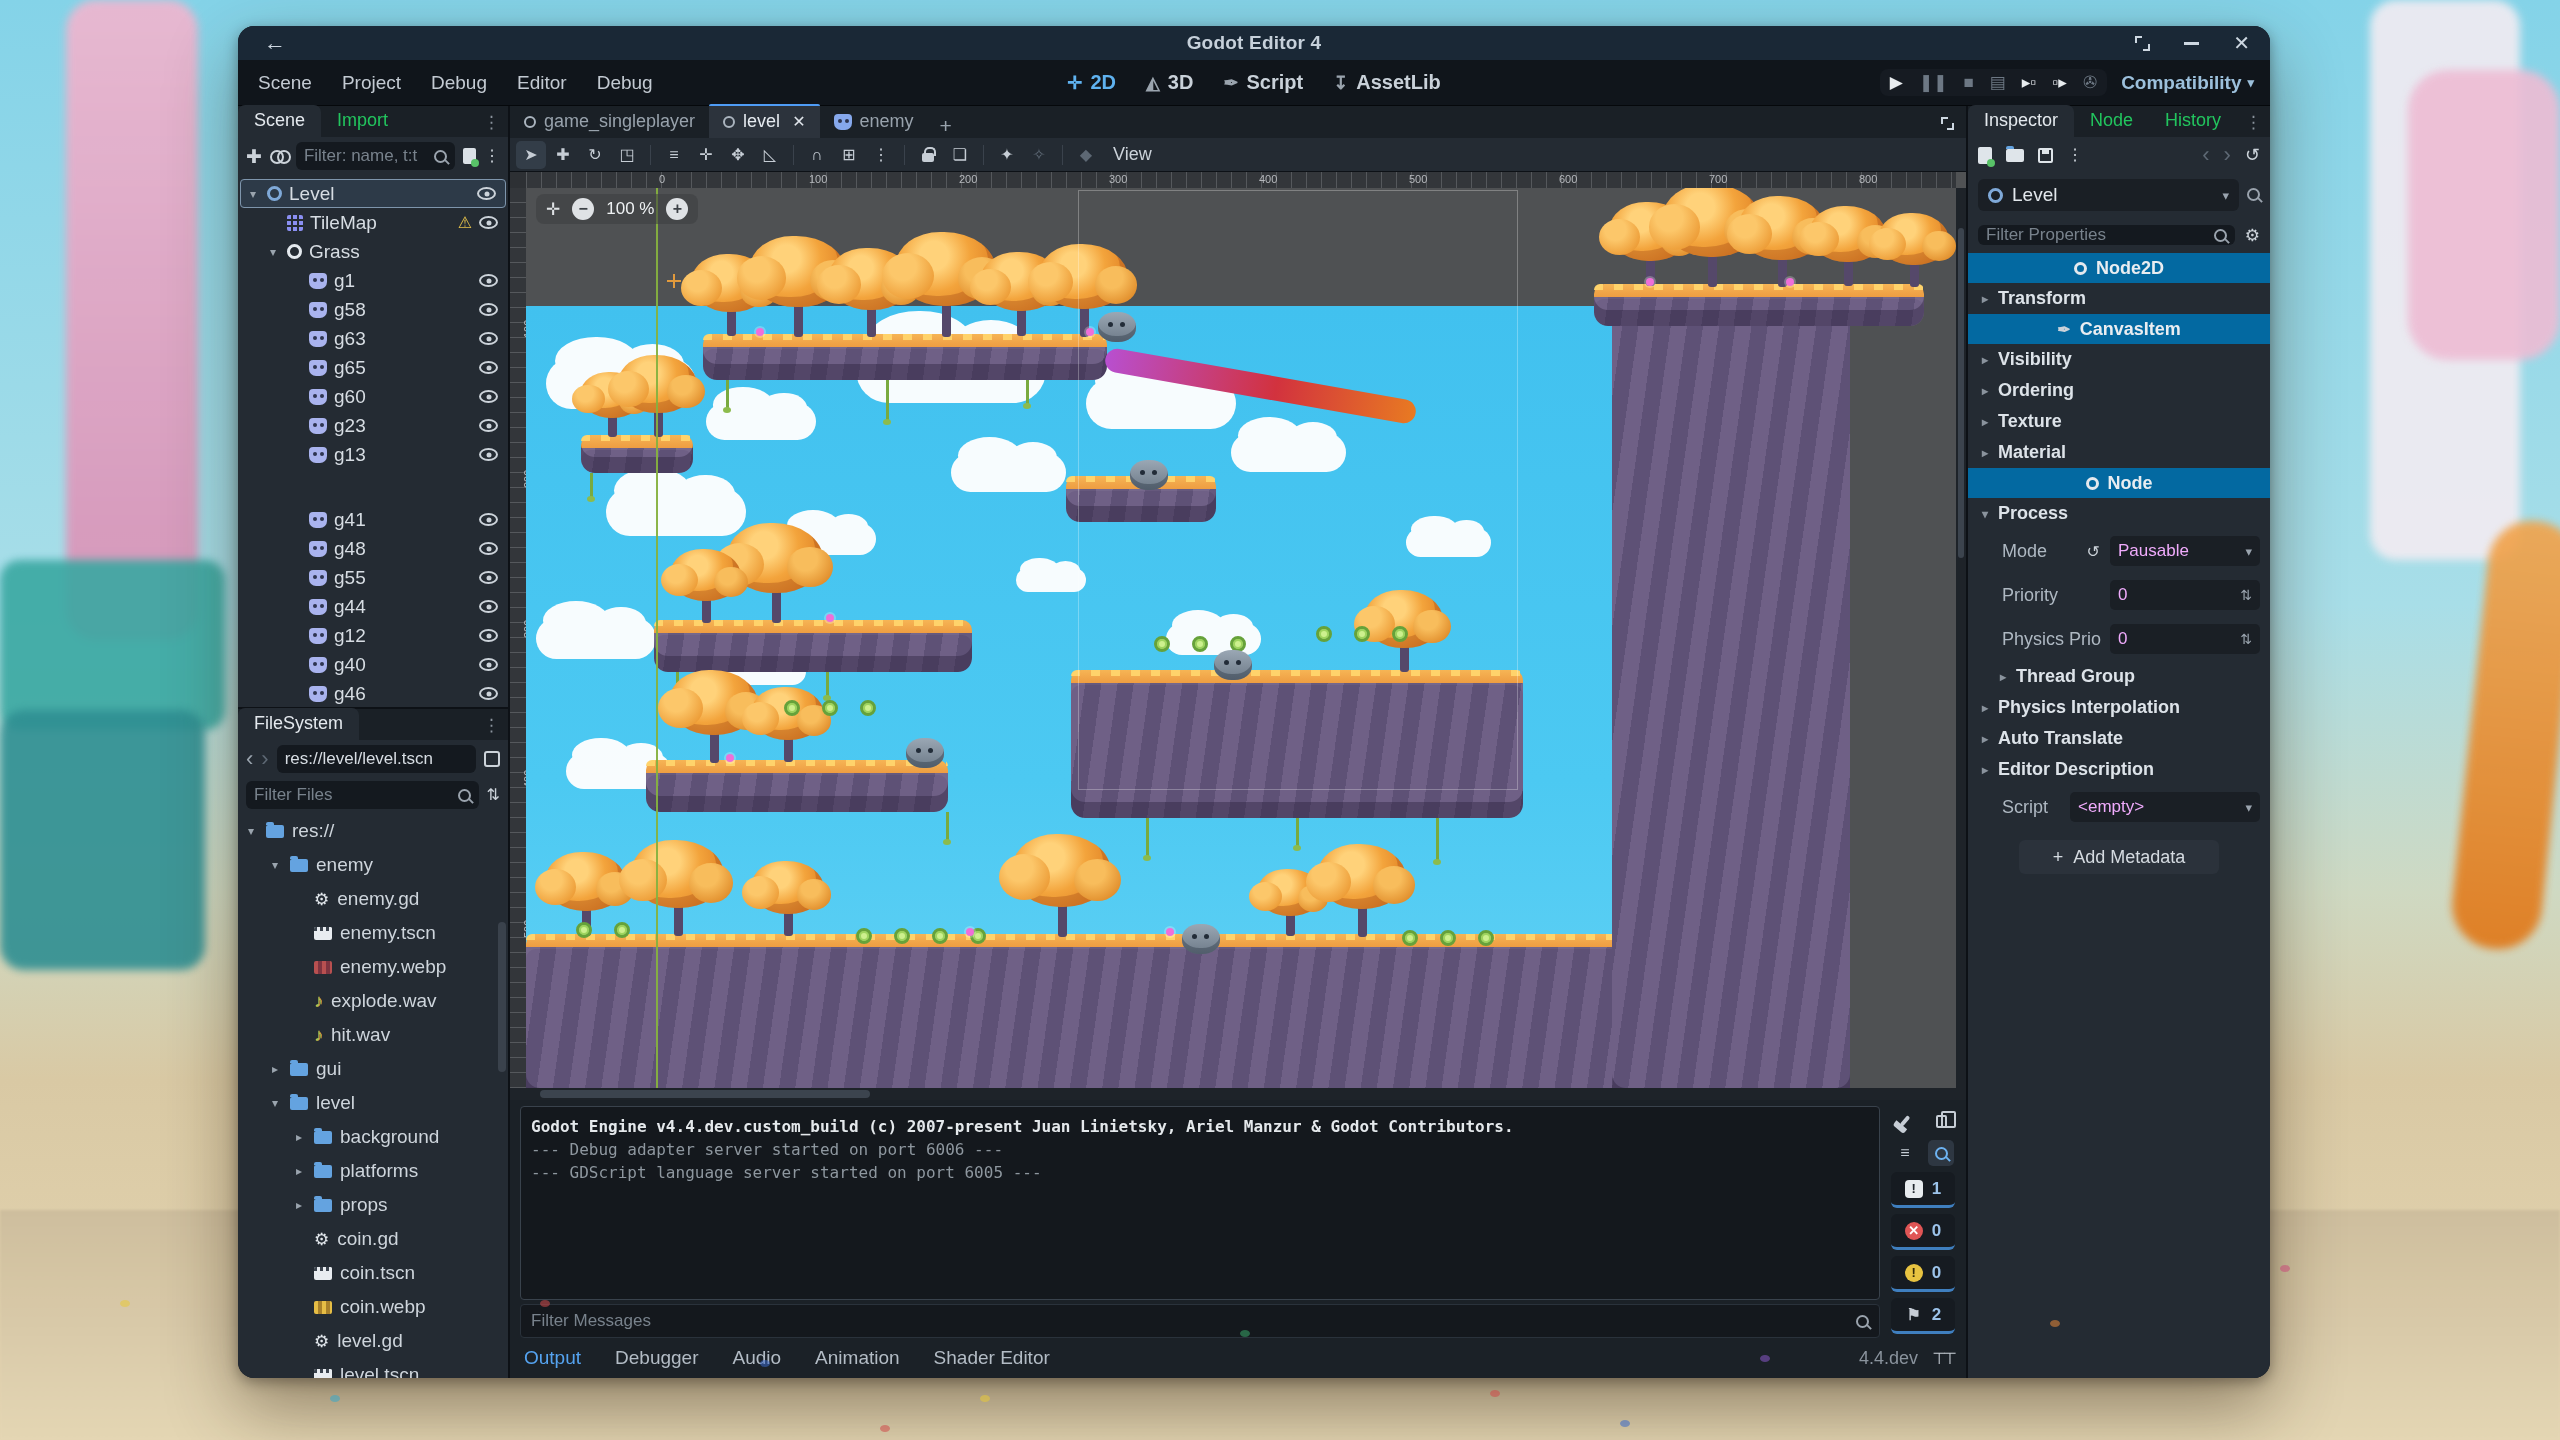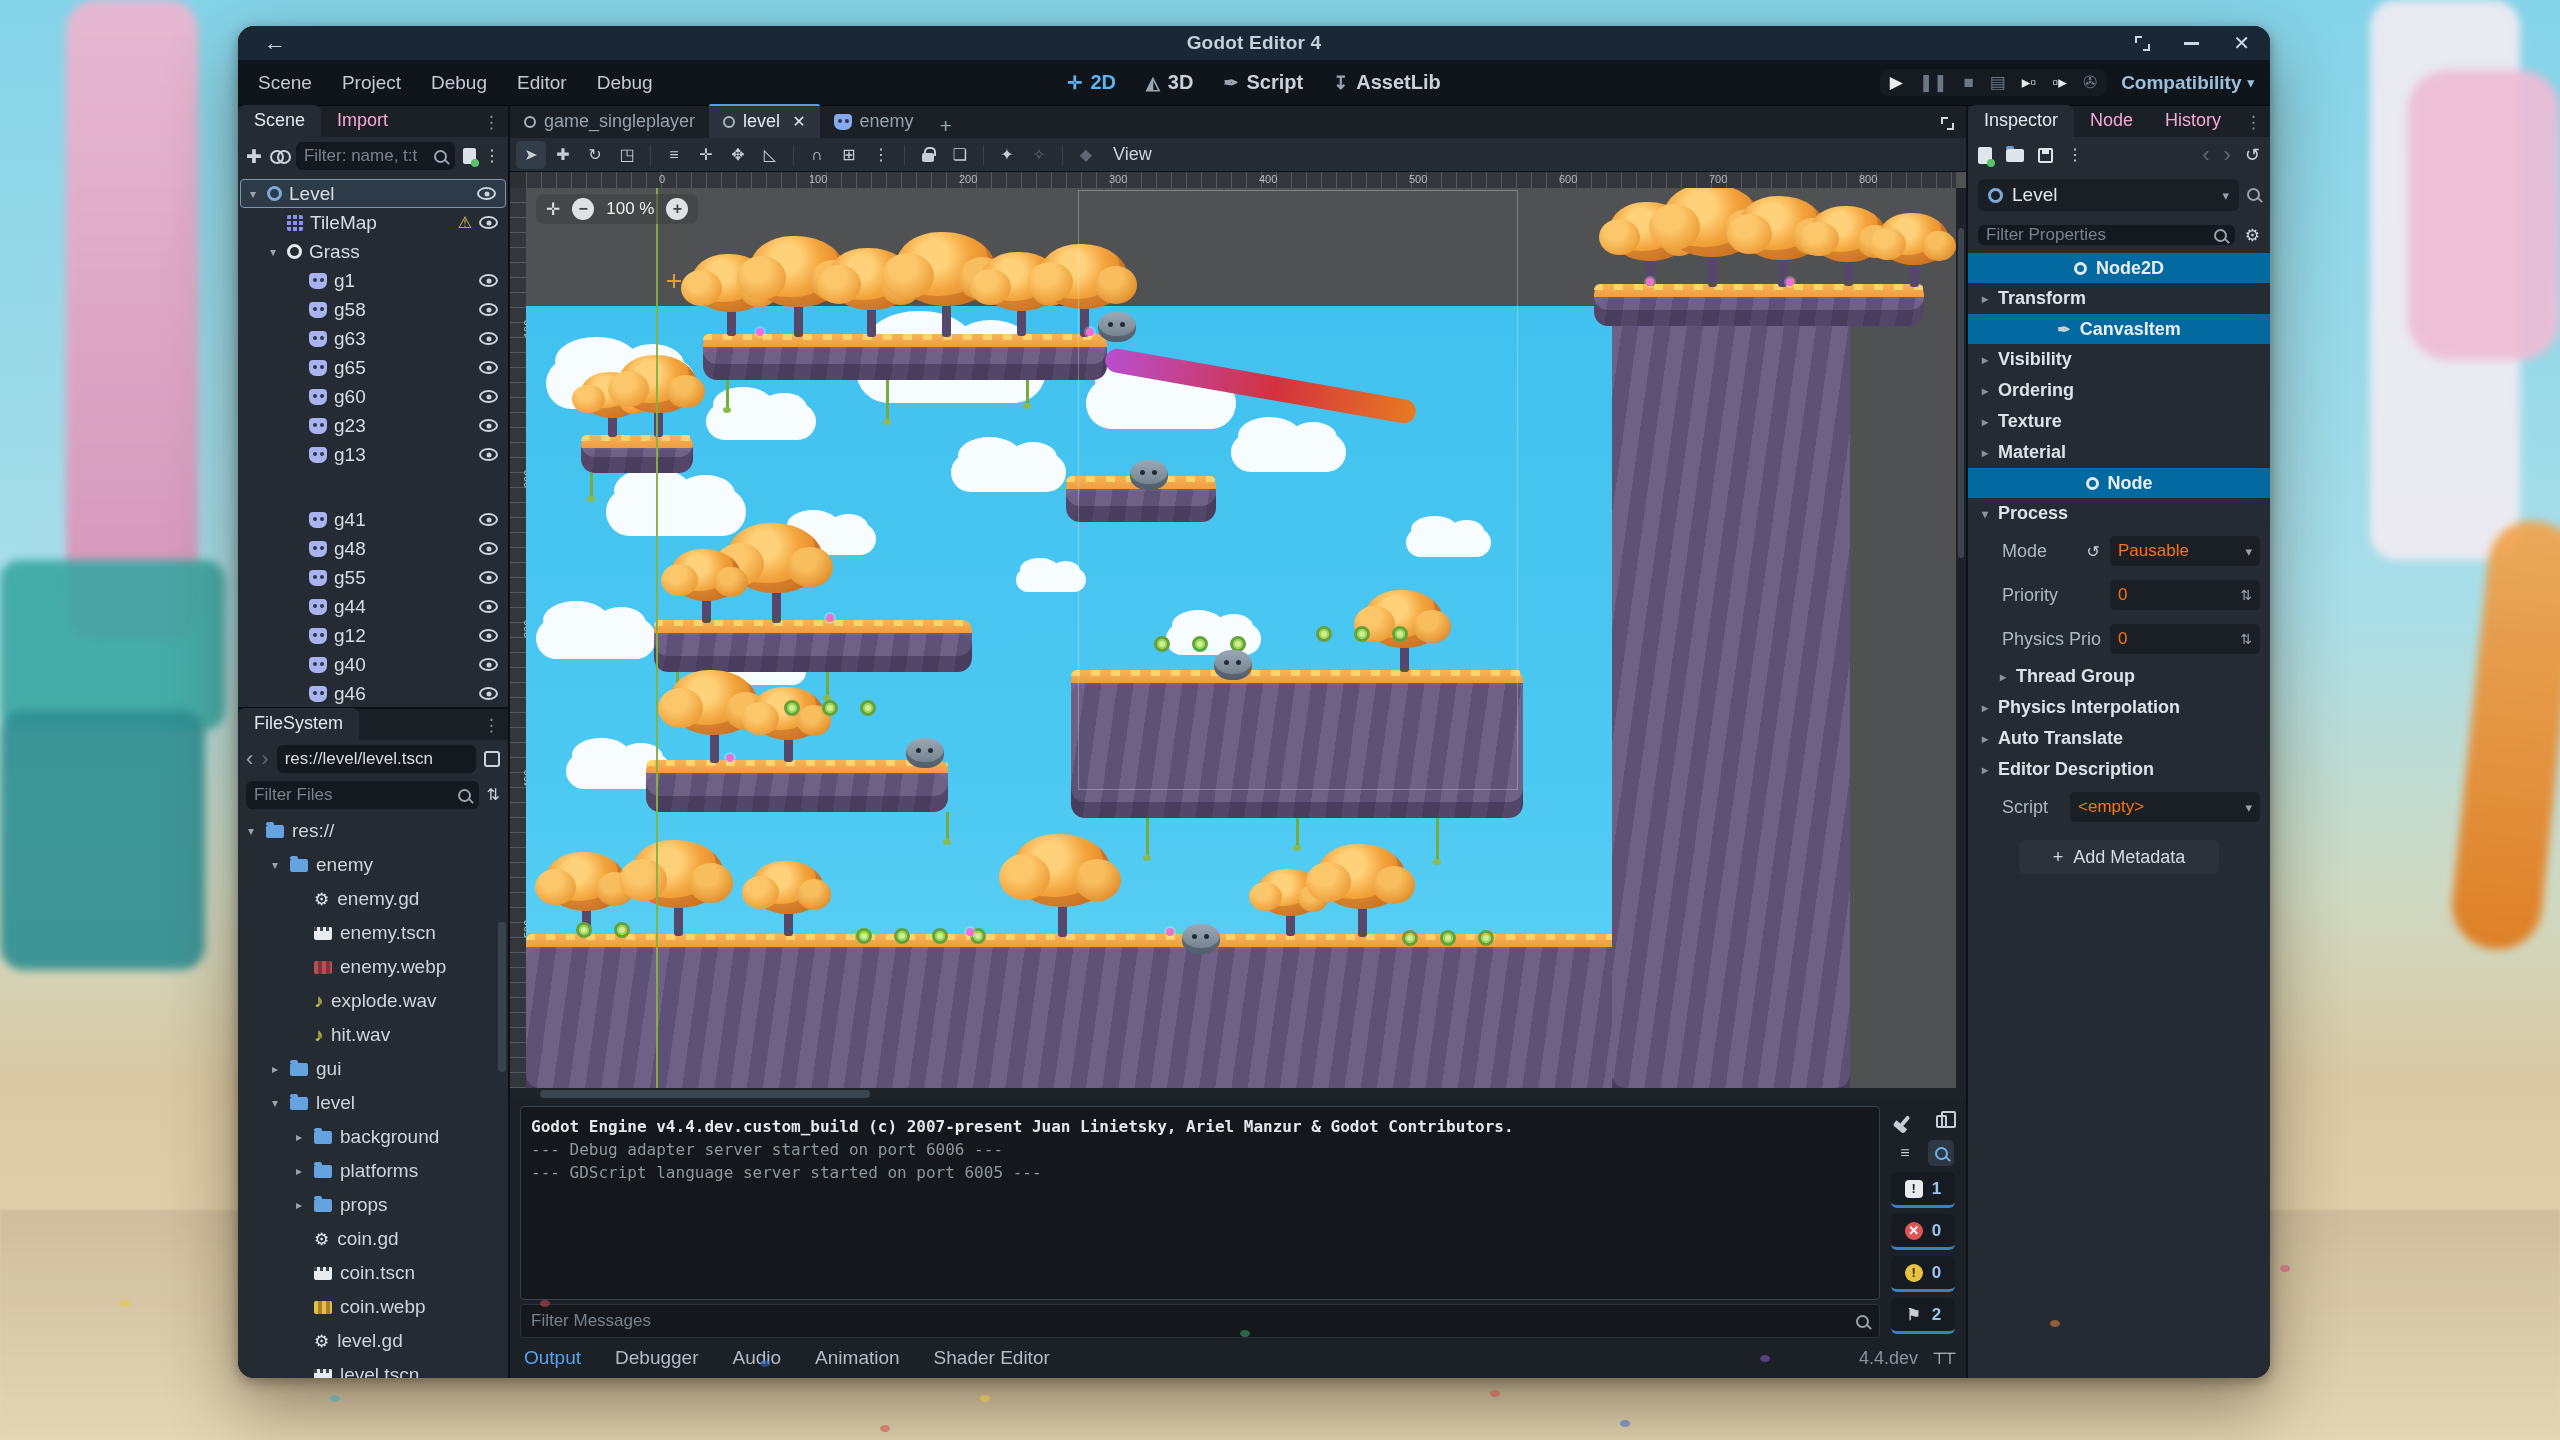--- a/index.html
+++ b/index.html
@@ -41,21 +41,21 @@
   .renderer { color:#9cc0dc; font-size:19px; font-weight:bold; display:flex; gap:6px; align-items:center; }
 
   
   .main { display:flex; height:1272px; }
   .leftcol { width:272px; display:flex; flex-direction:column; background:#242b33; border-right:2px solid #0d1116; }
   .centercol { flex:1; display:flex; flex-direction:column; background:#1b2127; min-width:0; }
   .rightcol { width:304px; background:#242b33; border-left:2px solid #0d1116; display:flex; flex-direction:column; }
 
   
   .docktabs { height:31px; background:#1a2026; display:flex; align-items:flex-end; position:relative; flex:none; }
-  .dtab { padding:5px 16px 6px; font-size:18px; color:#f9a8d4; }
+  .dtab { padding:5px 16px 6px; font-size:18px; color:#22c55e; }
   .dtab.on { background:#242b33; color:#e4e9ee; border-radius:7px 7px 0 0; }
   .docktabs .dots { position:absolute; right:8px; top:6px; color:#8a939d; font-size:17px; }
 
   
   .scene-dock { height:601px; display:flex; flex-direction:column; flex:none; }
   .dtoolbar { height:38px; display:flex; align-items:center; gap:8px; padding:0 8px; flex:none; }
   .tbtn { color:#ccd3da; font-size:19px; line-height:1; }
   .filterbox { flex:1; display:flex; align-items:center; background:#14191f; border-radius:6px; height:28px; padding:0 8px; gap:6px; min-width:0; }
   .filterbox input { flex:1; background:transparent; border:none; outline:none; color:#cdd4db; font-size:17px; font-family:inherit; min-width:0; }
   .filterbox input::placeholder { color:#78828c; }
@@ -225,21 +225,21 @@
   .ifilter { height:36px; display:flex; align-items:center; gap:10px; padding:0 10px; flex:none; }
   .props { flex:1; overflow:hidden; }
   .cat { height:30px; background:#0369a1; display:flex; align-items:center; justify-content:center; gap:9px; color:#e9edf1; font-weight:bold; font-size:18px; }
   .cat .ic-ring { width:13px; height:13px; border-width:3px; }
   .grp { height:31px; display:flex; align-items:center; gap:6px; color:#dde3e9; font-weight:bold; font-size:18px; }
   .grp .exp { color:#8a939d; font-size:12px; width:14px; text-align:center; }
   .prop { height:44px; display:flex; align-items:center; padding:0 10px 0 34px; gap:8px; }
   .prop .plabel { flex:1; color:#aeb8c2; font-size:18px; white-space:nowrap; overflow:hidden; }
   .prop .rev { color:#ccd3da; font-size:16px; margin-right:2px; }
   .ctrl { width:150px; height:30px; background:#1a1f25; border-radius:5px; display:flex; align-items:center; padding:0 8px; gap:6px; }
-  .ctrl .val { flex:1; color:#f97316; font-size:17px; white-space:nowrap; overflow:hidden; }
+  .ctrl .val { flex:1; color:#f0abfc; font-size:17px; white-space:nowrap; overflow:hidden; }
   .ctrl .dd { color:#9aa4ae; font-size:13px; }
   .ctrl .spin { color:#9aa4ae; font-size:14px; }
   .metarow { height:56px; display:flex; align-items:center; justify-content:center; }
   .metabtn { width:200px; height:34px; background:#2b323b; border-radius:6px; color:#d5dbe1; font-size:18px; display:flex; align-items:center; justify-content:center; gap:10px; }
   .gpen { color:#ccd3da; font-size:16px; }
 </style>
 </head>
 <body>
 
 <div>

